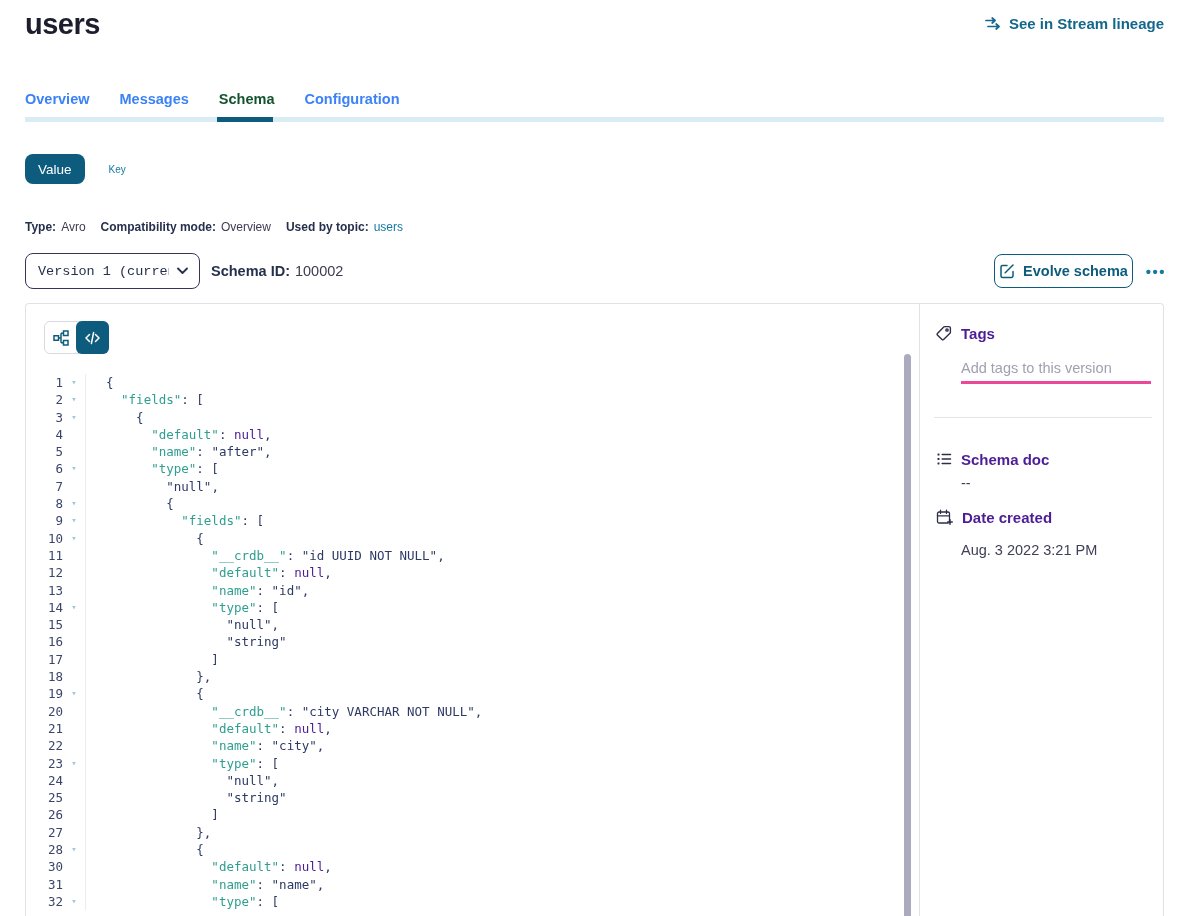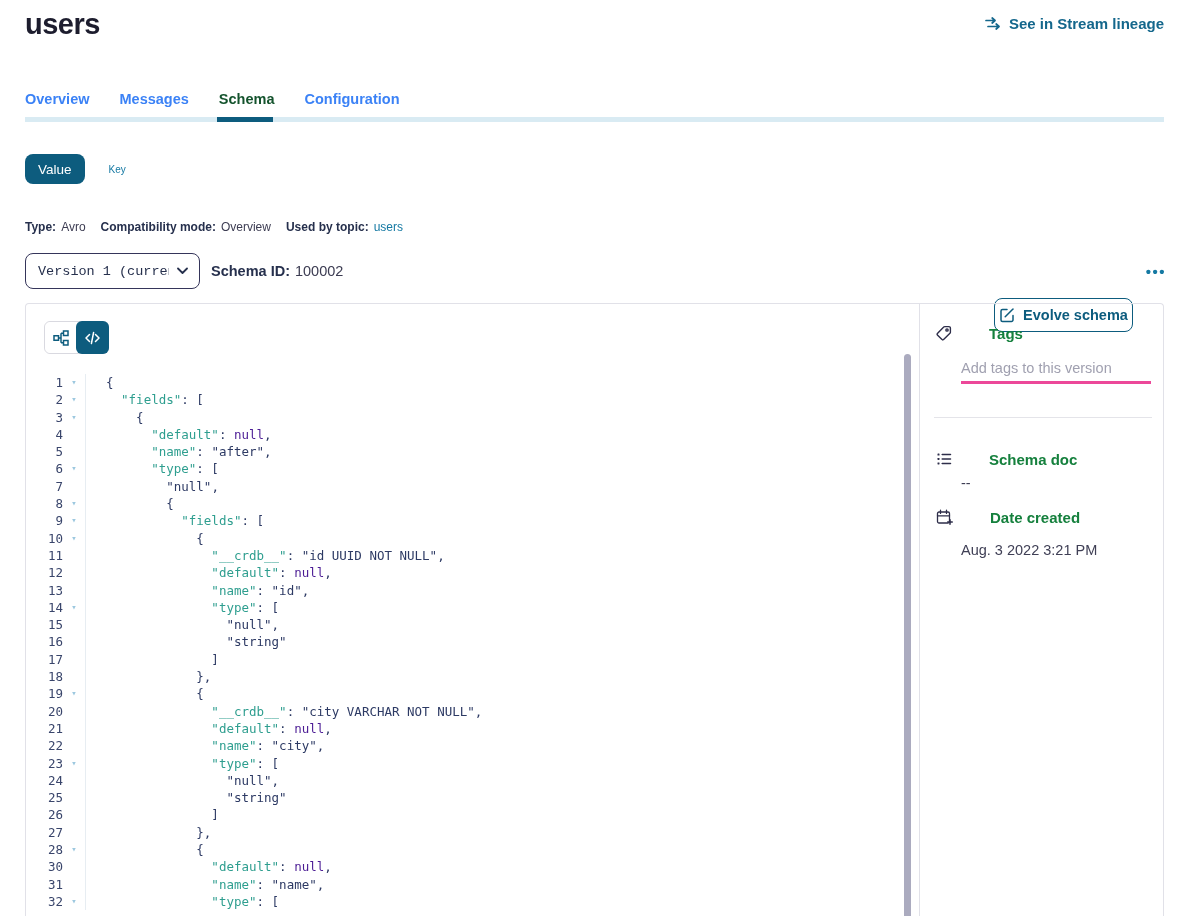--- a/index.html
+++ b/index.html
@@ -36,21 +36,21 @@
   #version-wrap { left:0; top:0; width:175px; height:36px; }
   #version-select { width:100%; height:100%; appearance:none; -webkit-appearance:none;
     border:1px solid #35355A; border-radius:8px; background:#fff; font-family:Liberation Mono, monospace;
     font-size:13.5px; color:#26304D; padding:0 30px 0 12px; cursor:pointer; }
   #version-chevron { right:12px; top:14px; pointer-events:none; }
   #schema-id { left:186px; top:0; height:36px; display:flex; align-items:center; gap:5px; font-size:14.5px; color:#3C3C52; }
   .ctl-btn { position:absolute; top:1px; height:34px; border-radius:8px; background:#fff;
     display:flex; align-items:center; justify-content:center; gap:8px;
     font-size:14.5px; font-weight:600; font-family:inherit; cursor:pointer; }
   #compare-btn { right:186px; width:161px; border:1px solid #C9C9D6; color:#A6A6BA; }
-  #evolve-btn { right:31px; width:139px; border:1px solid #0D5C7E; color:#0D5C7E;margin-top:44px; }
+  #evolve-btn { right:31px; width:139px; border:1px solid #0D5C7E; color:#0D5C7E; }
   #more-btn { right:-8px; top:0; width:32px; height:36px; background:none; border:none;
     color:#1579A3; font-size:15px; font-weight:700; letter-spacing:1.5px; cursor:pointer; }
 
   
   #panel { left:25px; top:303px; width:1139px; height:613px; border:1px solid #E1E1E8;
     border-bottom:none; border-radius:4px 4px 0 0; overflow:hidden; }
   #view-toggle { left:18px; top:17px; display:flex; border:1px solid #D9D9E0; border-radius:6px; height:33px; }
   #tree-view-btn { width:32px; background:#fff; border:none; border-radius:6px 0 0 6px;
     display:flex; align-items:center; justify-content:center; cursor:pointer; }
   #code-view-btn { width:33px; background:#0D5C7E; border:none; border-radius:6px; margin:-1px;
@@ -67,21 +67,21 @@
   .tok-k { color:#2E9E8F; }
   .tok-s { color:#2D3A64; }
   .tok-u { color:#4c1d95; }
 
   #code-scrollbar { left:878px; top:50px; width:7px; height:563px; background:#ABABBF; border-radius:4px 4px 0 0; cursor:pointer; }
 
   
   #panel-divider { left:893px; top:0; bottom:0; width:1px; background:#E1E1E8; }
   #sidebar { left:894px; top:0; bottom:0; width:245px; }
   .sb-head { position:absolute; display:flex; align-items:flex-start; gap:9px; left:16px; }
-  .sb-title { font-size:15px; font-weight:700; color:#15803d; line-height:17px;margin-left:28px; }
+  .sb-title { font-size:15px; font-weight:700; color:#4c1d95; line-height:17px; }
   .sb-value { position:absolute; left:41px; font-size:14.5px; color:#3F3F55; }
   #tags-head { top:21px; }
   #tags-input { position:absolute; left:41px; top:50px; width:190px; height:30px;
     border:none; border-bottom:3px solid #ec4899; font-family:inherit; font-size:14.5px;
     color:#3C3C52; outline:none; }
   #tags-input::placeholder { color:#A0A0B0; }
   #sb-divider { position:absolute; left:14px; width:218px; top:113px; height:1px; background:#E4E4E9; }
   #doc-head { top:147px; }
   #doc-value { top:171px; }
   #date-head { top:205px; }

